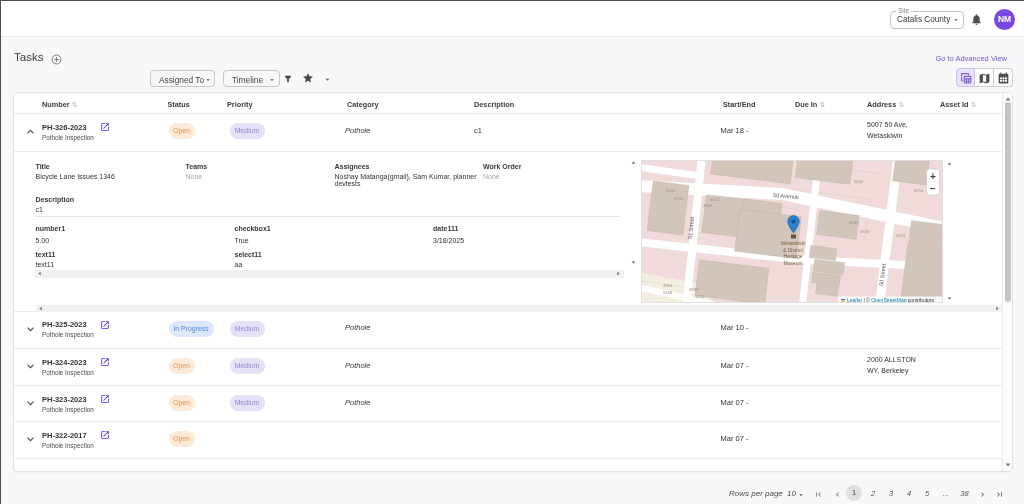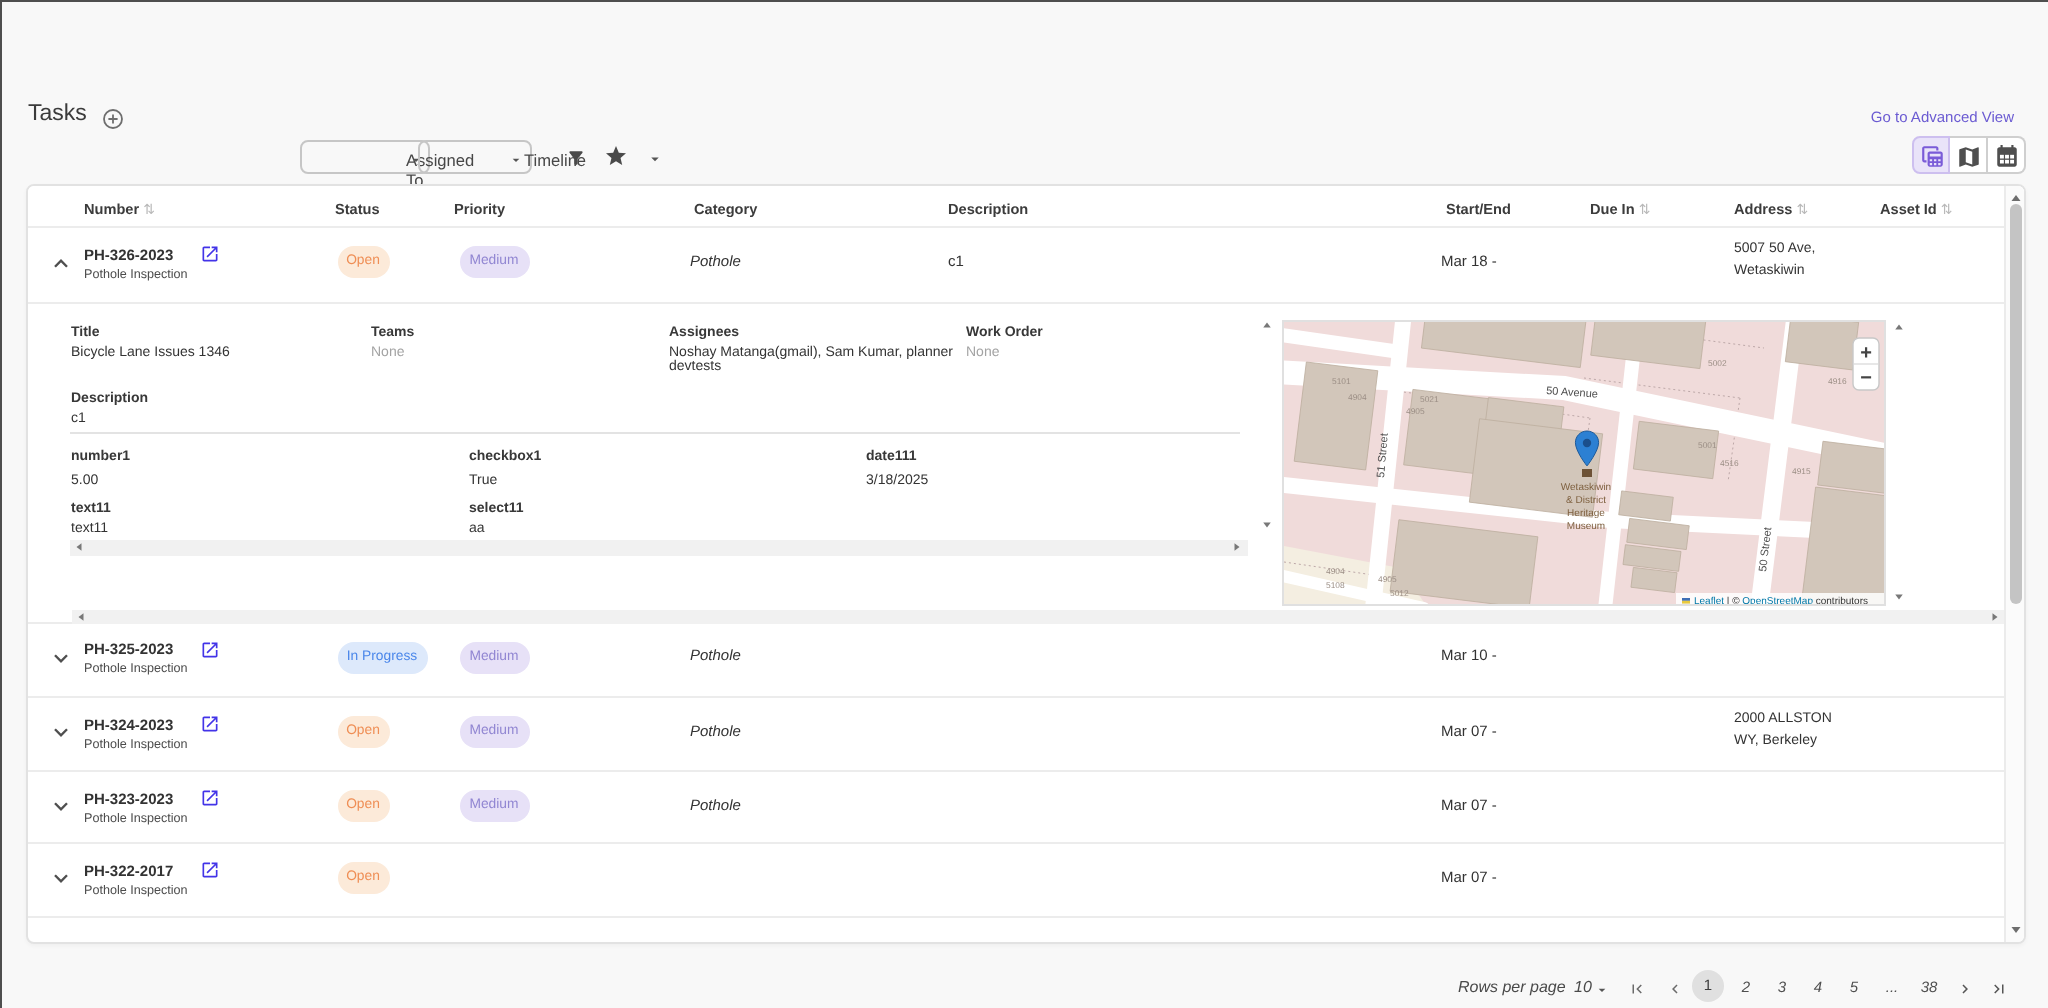--- a/index.html
+++ b/index.html
@@ -18,22 +18,22 @@
 
 
 #tasks-h { position:absolute; left:13px; top:50px; font-size:11.5px; font-weight:normal; color:#3b3b3b; }
 #advview { position:absolute; right:17px; top:53px; font-size:7.5px; font-weight:500; color:#6b5bd2; }
 
 
 .ctl { position:absolute; height:17px; border:1px solid #c6c6c6; border-radius:4px; background:transparent; font-size:8.3px; color:#474747; }
 #search { left:14px; top:69px; width:128px; }
 #search .ph { position:absolute; left:21px; top:4px; color:#9c9c9c; }
 #btn-assigned { left:149px; top:69px; width:65px; }
-#btn-timeline { left:208px; top:69px; width:57px;text-align:center; }
-.ctl .lbl { position:absolute; left:8px; top:4px;margin-left:44px; }
+#btn-timeline { left:222px; top:69px; width:57px;text-align:center; }
+.ctl .lbl { position:absolute; left:8px; top:4px; }
 
 
 #vtoggle { position:absolute; left:955px; top:67px; width:57px; height:19px; display:flex; }
 #vtoggle .vt { width:19px; height:19px; border:1px solid #cfcfcf; background:#fff; position:relative; }
 #vtoggle .vt.sel { background:#e9e3f9; border-color:#cdbfef; }
 #vtoggle .vt + .vt { border-left:none; }
 #vtoggle .vt:first-child { border-radius:4px 0 0 4px; }
 #vtoggle .vt:last-child { border-radius:0 4px 4px 0; }
 #vtoggle svg { position:absolute; left:3px; top:3px; }
 
@@ -69,20 +69,32 @@
 
 
 #pagin { position:absolute; left:0; top:481px; width:1024px; height:23px; font-size:8px; color:#4a4a4a;font-style:italic; }
 #pagin .pg { position:absolute; top:7px; }
 #pagin .pgn { width:12px; text-align:center; font-size:7.5px; color:#4f4f4f; }
 #pg1 { position:absolute; left:845px; top:484px; width:16px; height:16px; border-radius:50%; background:#e0e0e0; text-align:center; line-height:16px; font-size:7.5px; color:#3d3d3d; }
 </style>
 </head>
 <body>
 <div id="app">
+  <div id="topbar">
+    <div id="sitebox"></div>
+    <div id="sitelabel">Site</div>
+    <div id="sitetext">Catalis County</div>
+    <svg id="sitecaret" width="8" height="8" viewBox="0 0 24 24">
+        <path d="M7 10l5 5 5-5z" fill="#555"></path>
+      </svg>
+    <svg style="position:absolute;left:969px;top:12px" width="13" height="13" viewBox="0 0 24 24">
+        <path d="M12 22c1.1 0 2-.9 2-2h-4c0 1.1.89 2 2 2zm6-6v-5c0-3.07-1.64-5.64-4.5-6.32V4c0-.83-.67-1.5-1.5-1.5s-1.5.67-1.5 1.5v.68C7.63 5.36 6 7.92 6 11v5l-2 2v1h16v-1l-2-2z" fill="#4f4f4f"></path>
+      </svg>
+    <div id="avatar">NM</div>
+  </div>
 
   <div id="tasks-h">Tasks</div>
   <svg style="position:absolute;left:49.5px;top:53px" width="11" height="11" viewBox="0 0 11 11">
       <circle cx="5.5" cy="5.5" r="4.5" stroke="#6e6e6e" fill="none" stroke-width="0.9"></circle>
       <path d="M5.5 3.2 v4.6 M3.2 5.5 h4.6" stroke="#6e6e6e" stroke-width="0.9" fill="none"></path>
     </svg>
   <div id="advview">Go to Advanced View</div>
 
   <div id="btn-assigned" class="ctl">
       <span class="lbl">Assigned To</span>

